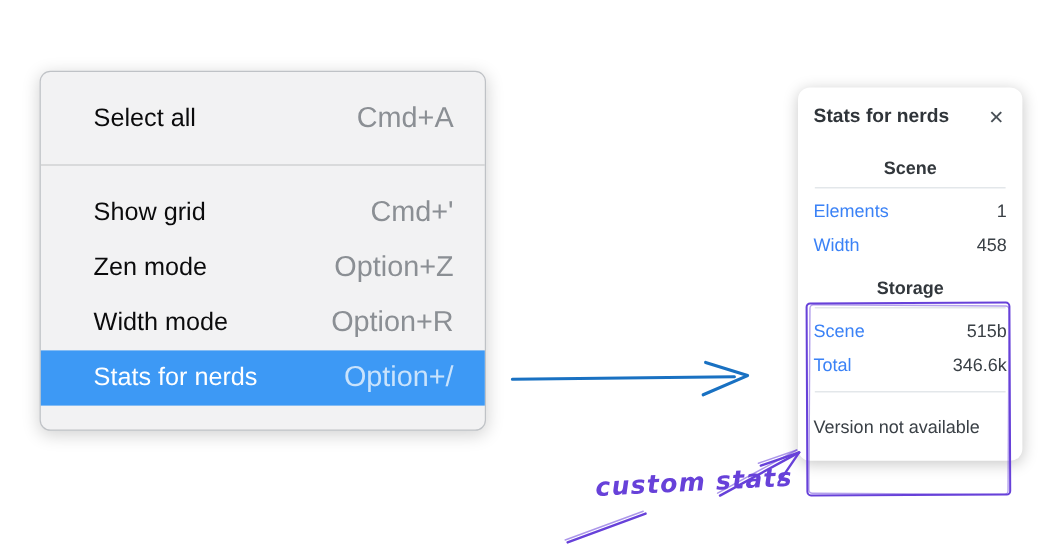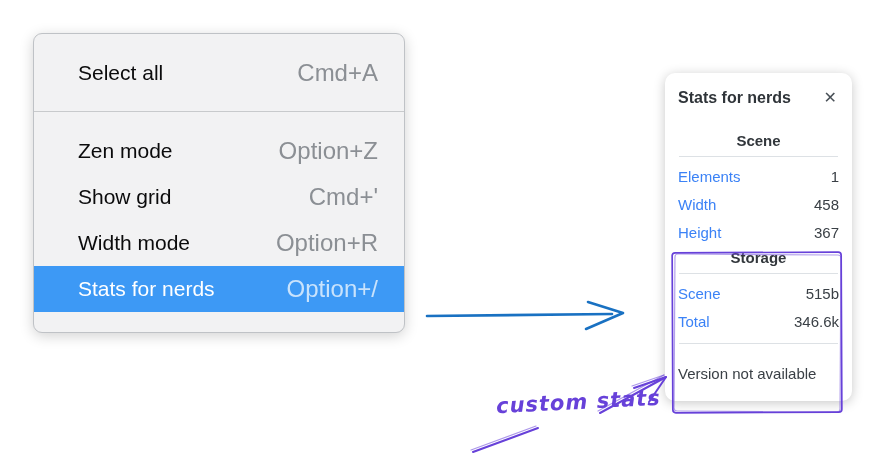--- a/index.html
+++ b/index.html
@@ -3,21 +3,21 @@
 <meta charset="utf-8">
 <style>
   * { margin: 0; padding: 0; box-sizing: border-box; }
   html, body { width: 873px; height: 461px; background: #ffffff; overflow: hidden; }
   body { font-family: "Liberation Sans", sans-serif; position: relative; }
 
   .canvas { position: relative; width: 873px; height: 461px; background: #ffffff; }
 
   
   .context-menu {
-    position: absolute; left: 33px; top: 33px; width: 372px;
+    position: absolute; left: 33px; top: 59px; width: 372px;
     background: #f2f2f3;
     border: 1px solid #bfc2c6;
     border-radius: 9px;
     box-shadow: 0 3px 14px rgba(0,0,0,0.18);
     padding: 16px 0 20px 0;
   }
   .menu-item {
     height: 46px; display: flex; align-items: center; justify-content: space-between;
     padding: 0 26px 0 44px; cursor: default;
   }
@@ -39,21 +39,21 @@
     font-size: 15px;
   }
   .panel-header { display: flex; align-items: center; justify-content: space-between; height: 24px; }
   .panel-title { font-size: 16px; font-weight: 700; color: #2f3439; }
   .panel-close {
     background: none; border: none; font-size: 16px; line-height: 1;
     color: #495057; cursor: pointer; padding: 2px; font-family: "DejaVu Sans", sans-serif;
   }
   .section-heading { text-align: center; font-weight: 700; font-size: 15px; color: #32373c; }
   .sh-scene { margin-top: 22px; }
-  .sh-storage { margin-top: 2px; }
+  .sh-storage { margin-top: 13px; }
   .sh-version { margin-top: 8px; }
   .panel-hr { border: none; border-top: 1px solid #dde1e5; margin: 7px 1px 6px 1px; }
   .stat-row { display: flex; justify-content: space-between; align-items: center; line-height: 28px; }
   .stat-row .stat-label { color: #3b82f6; }
   .stat-row .stat-value { color: #3a4046; }
   .version-note { line-height: 26px; margin-top: 17px; color: #3a4046; }
 
   
   .annotation-layer { position: absolute; left: 0; top: 0; width: 873px; height: 461px; pointer-events: none; }
   .custom-stats-label {
@@ -72,26 +72,26 @@
 
 <div class="canvas">
 
   <div class="context-menu">
     <div class="menu-item">
       <span class="label">Select all</span>
       <span class="shortcut">Cmd+A</span>
     </div>
     <div class="menu-separator"></div>
     <div class="menu-item">
+      <span class="label">Show grid</span>
+      <span class="shortcut">Cmd+'</span>
+    </div>
+    <div class="menu-item">
       <span class="label">Zen mode</span>
       <span class="shortcut">Option+Z</span>
-    </div>
-    <div class="menu-item">
-      <span class="label">Show grid</span>
-      <span class="shortcut">Cmd+'</span>
     </div>
     <div class="menu-item">
       <span class="label">Width mode</span>
       <span class="shortcut">Option+R</span>
     </div>
     <div class="menu-item selected">
       <span class="label">Stats for nerds</span>
       <span class="shortcut">Option+/</span>
     </div>
   </div>
@@ -104,24 +104,20 @@
 
     <div class="section-heading sh-scene">Scene</div>
     <hr class="panel-hr">
     <div class="stat-row">
       <span class="stat-label">Elements</span>
       <span class="stat-value">1</span>
     </div>
     <div class="stat-row">
       <span class="stat-label">Width</span>
       <span class="stat-value">458</span>
-    </div>
-    <div class="stat-row">
-      <span class="stat-label">Height</span>
-      <span class="stat-value">367</span>
     </div>
 
     <div class="section-heading sh-storage">Storage</div>
     <hr class="panel-hr">
     <div class="stat-row">
       <span class="stat-label">Scene</span>
       <span class="stat-value">515b</span>
     </div>
     <div class="stat-row">
       <span class="stat-label">Total</span>

